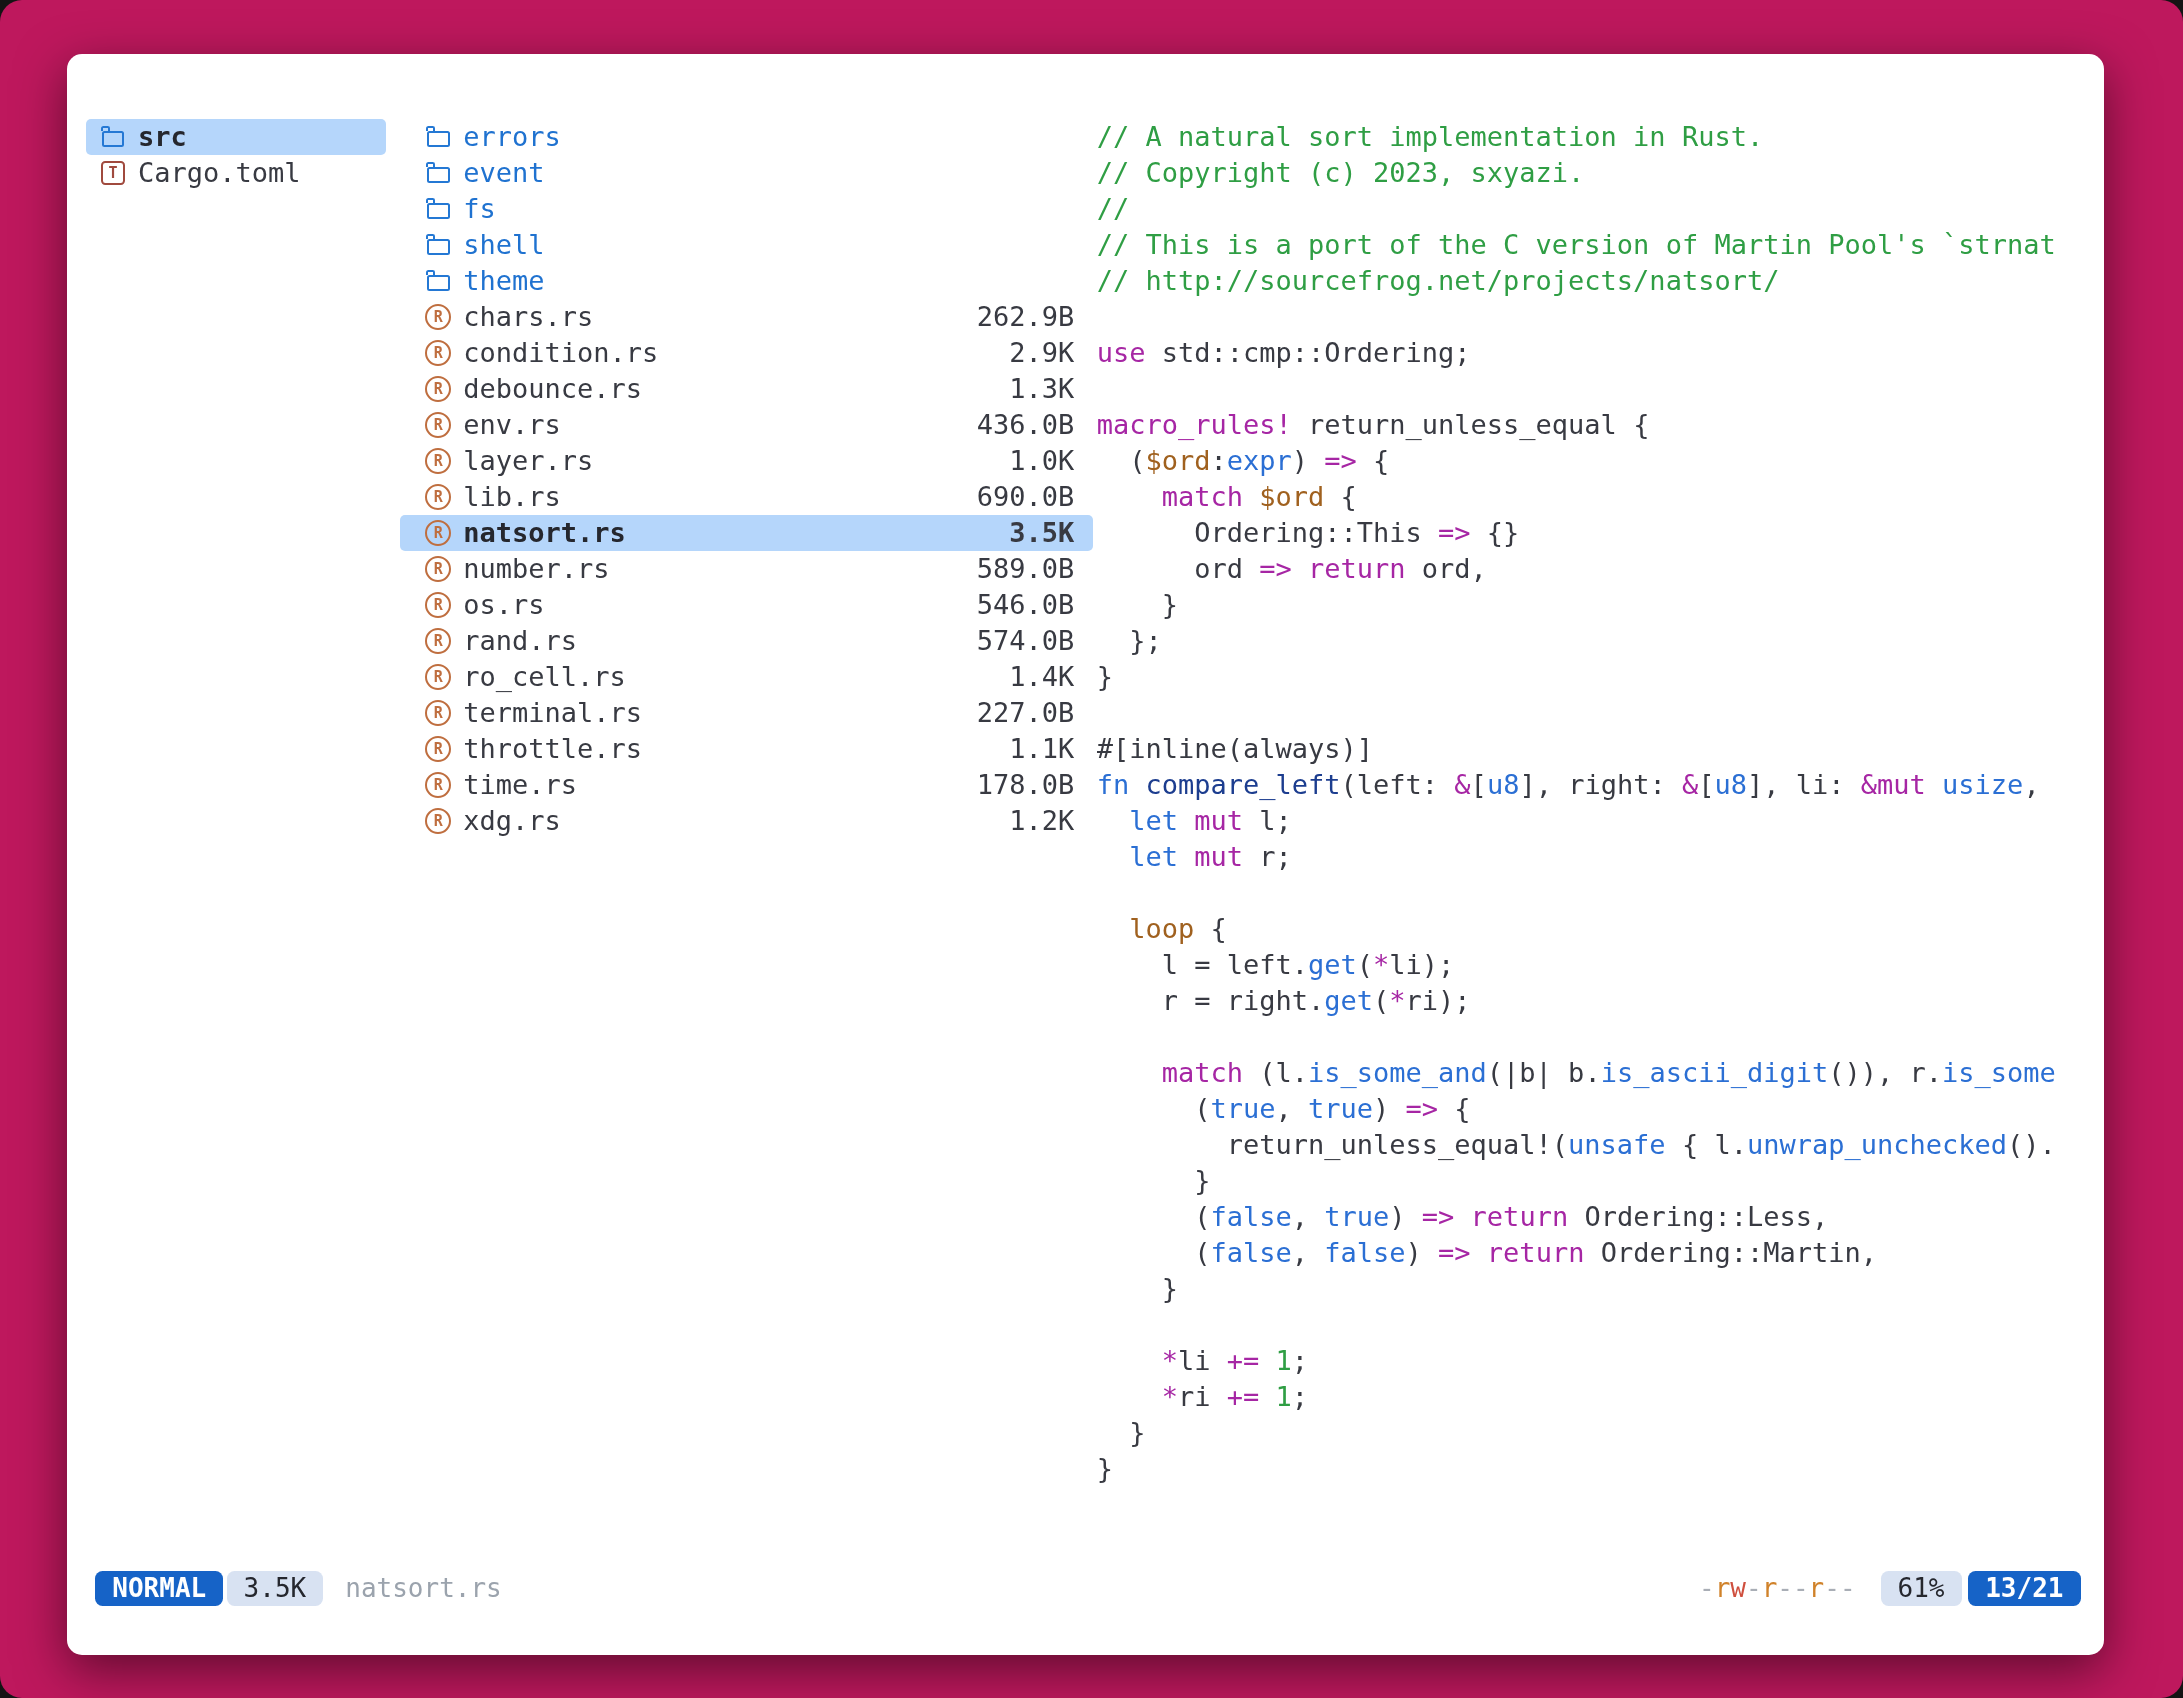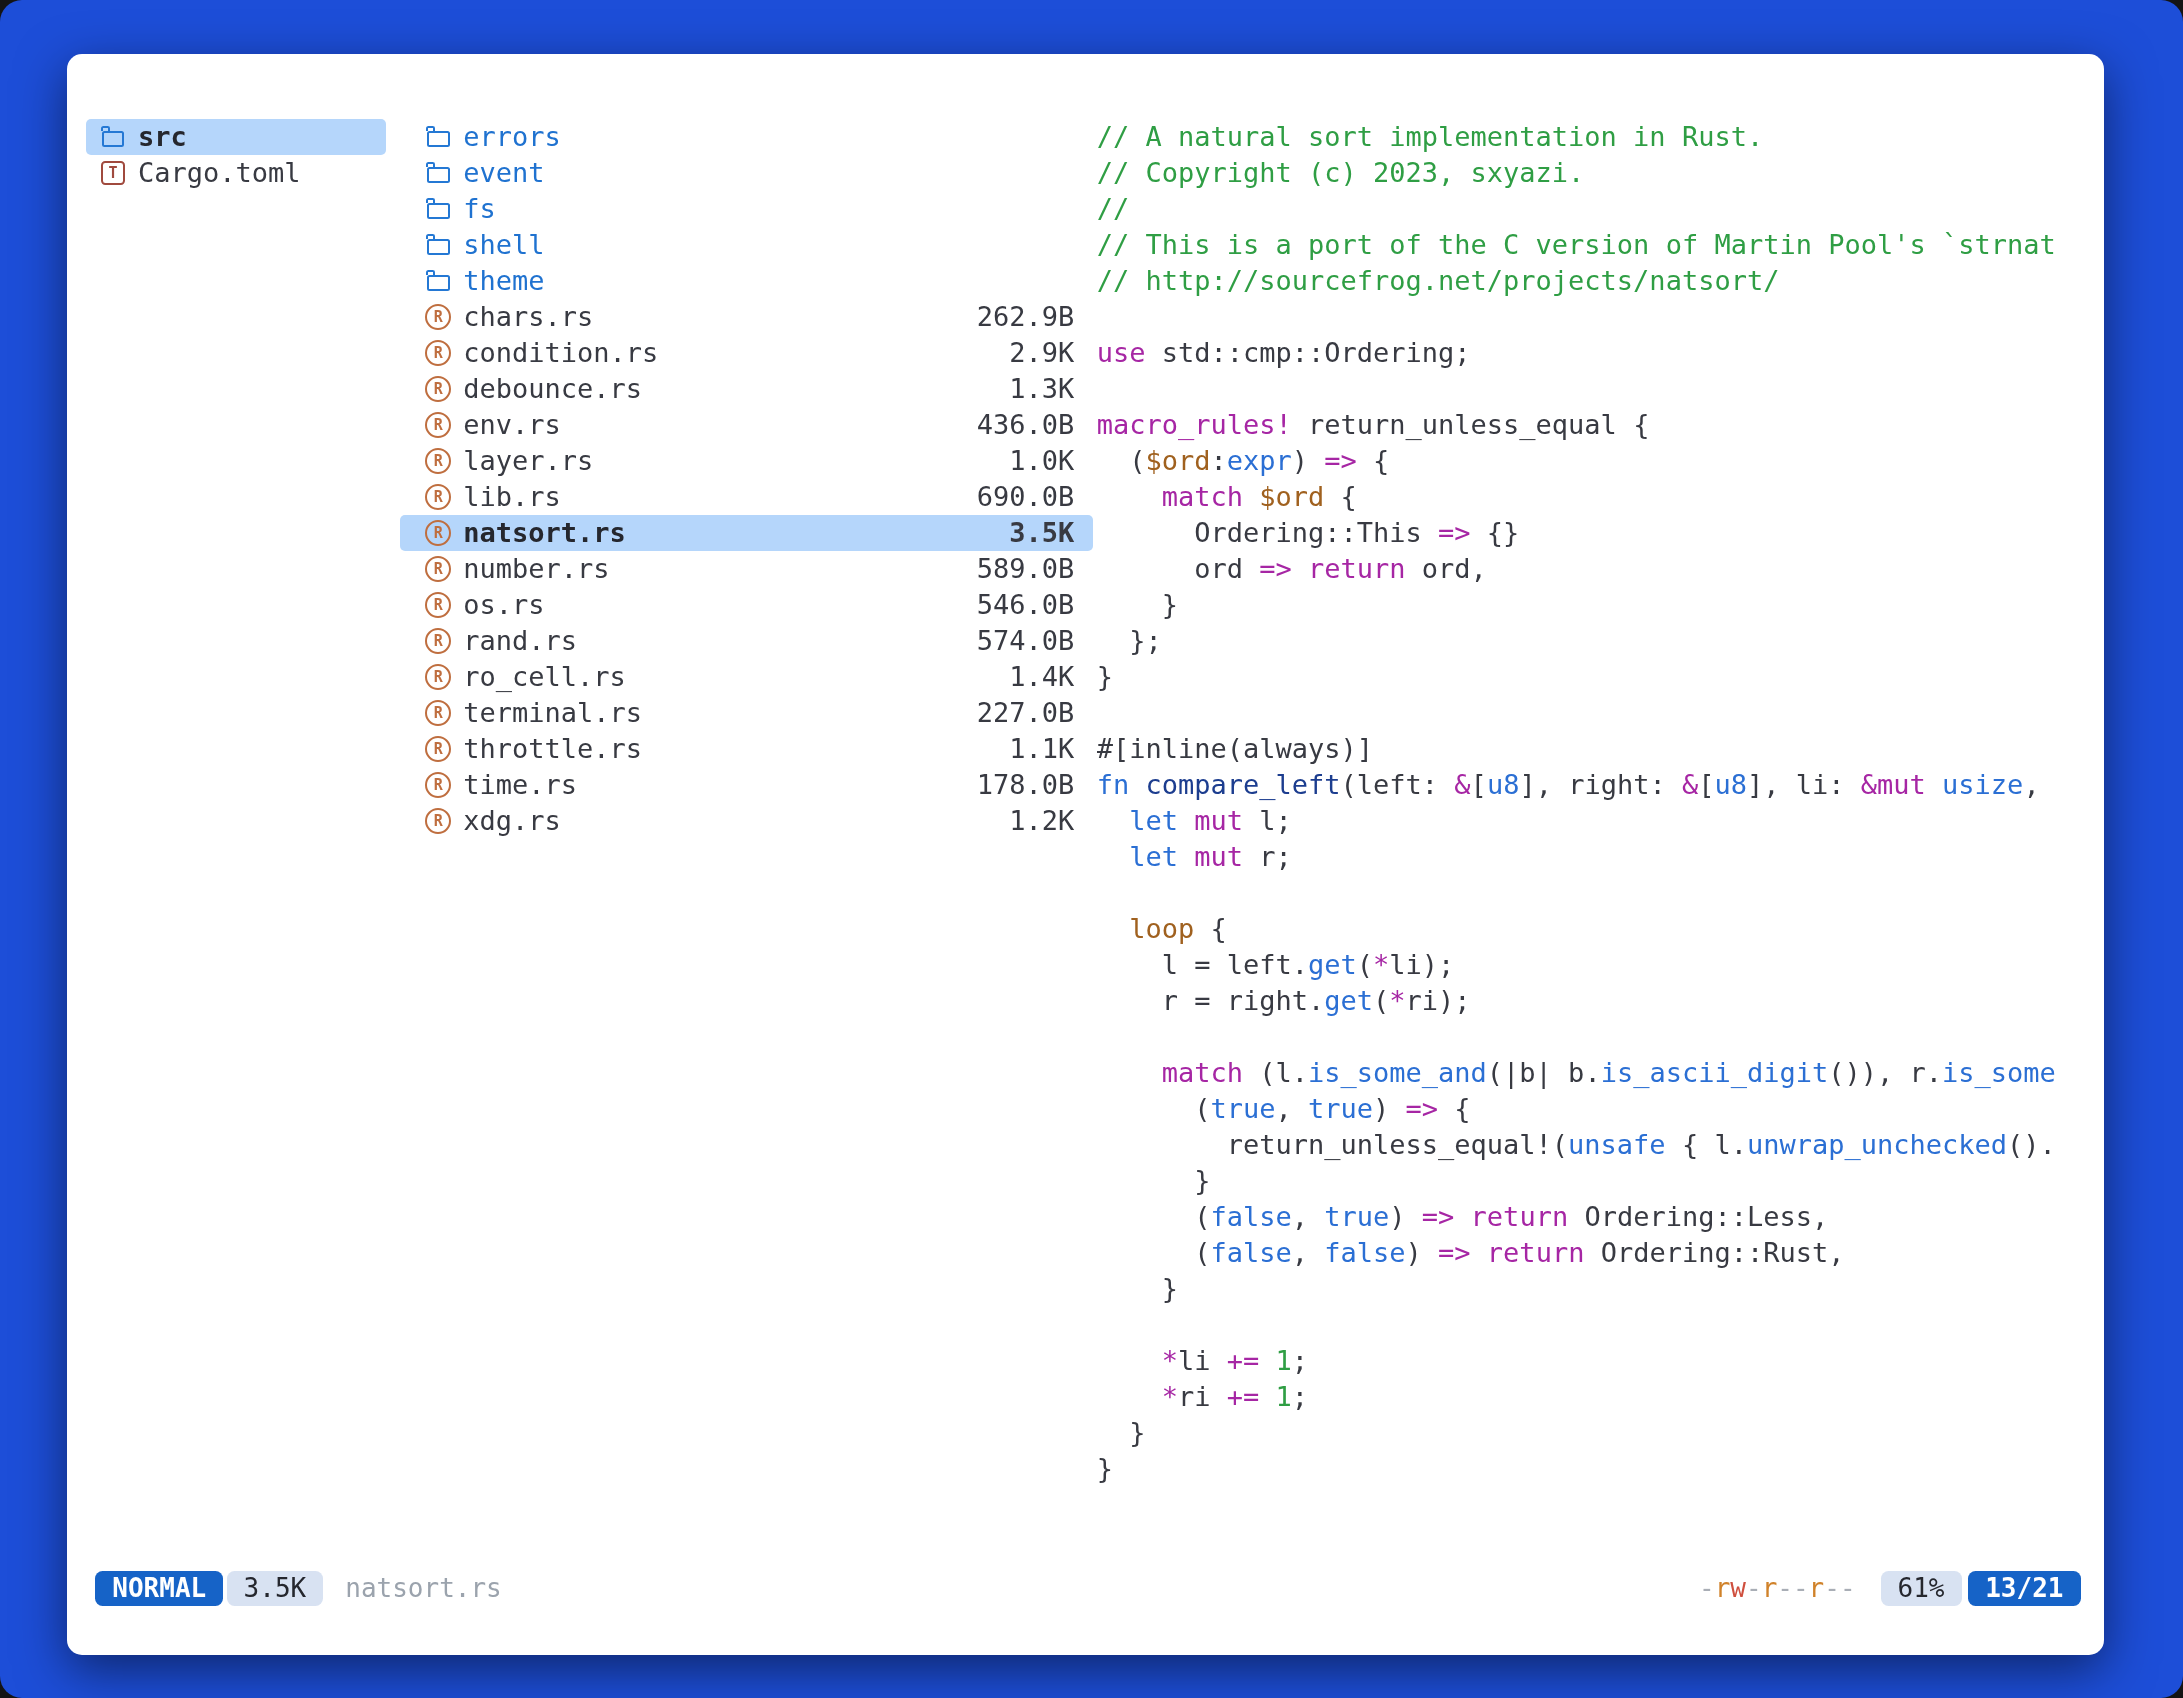--- a/index.html
+++ b/index.html
@@ -1,17 +1,17 @@
 <!DOCTYPE html>
 <html style="font-size:13.4px"><head>
 <meta charset="utf-8">
 <style>
   html,body{margin:0;padding:0;background:#141414;}
   body{width:2183px;height:1698px;position:relative;font-family:"DejaVu Sans Mono",monospace;-webkit-font-smoothing:antialiased;}
-  .desktop{position:absolute;inset:0;background:#1d4ed8;border-radius:22px;}
+  .desktop{position:absolute;inset:0;background:#be185d;border-radius:22px;}
   .window{position:absolute;left:67px;top:54px;width:2037px;height:1601px;background:#ffffff;border-radius:15px;
           box-shadow:0 15px 50px rgba(0,0,0,0.5);overflow:hidden;}
   .panes{position:absolute;left:19.3px;right:6.7px;top:65px;bottom:143px;display:flex;overflow:hidden;
          font-size:27px;line-height:36px;color:#383a42;}
   .pane{overflow:hidden;}
   .pane-parent{width:300px;flex:none;}
   .pane-current{width:693px;flex:none;margin-left:13.4px;}
   .pane-preview{flex:1;margin-left:4px;}
   .frow{height:36px;display:flex;align-items:center;border-radius:5px;padding:0 11.7px 0 11.7px;}
   .pane-current .frow{padding:0 18.5px 0 23.5px;}
@@ -233,21 +233,21 @@
           <div class="code-line"></div>
           <div class="code-line"><span class="sc-t">  </span><span class="sc-o">loop</span><span class="sc-t"> {</span></div>
           <div class="code-line"><span class="sc-t">    l = left.</span><span class="sc-b">get</span><span class="sc-t">(</span><span class="sc-k">*</span><span class="sc-t">li);</span></div>
           <div class="code-line"><span class="sc-t">    r = right.</span><span class="sc-b">get</span><span class="sc-t">(</span><span class="sc-k">*</span><span class="sc-t">ri);</span></div>
           <div class="code-line"></div>
           <div class="code-line"><span class="sc-t">    </span><span class="sc-k">match</span><span class="sc-t"> (l.</span><span class="sc-b">is_some_and</span><span class="sc-t">(|b| b.</span><span class="sc-b">is_ascii_digit</span><span class="sc-t">()), r.</span><span class="sc-b">is_some</span></div>
           <div class="code-line"><span class="sc-t">      (</span><span class="sc-b">true</span><span class="sc-t">, </span><span class="sc-b">true</span><span class="sc-t">) </span><span class="sc-k">=&gt;</span><span class="sc-t"> {</span></div>
           <div class="code-line"><span class="sc-t">        return_unless_equal!(</span><span class="sc-b">unsafe</span><span class="sc-t"> { l.</span><span class="sc-b">unwrap_unchecked</span><span class="sc-t">().</span></div>
           <div class="code-line"><span class="sc-t">      }</span></div>
           <div class="code-line"><span class="sc-t">      (</span><span class="sc-b">false</span><span class="sc-t">, </span><span class="sc-b">true</span><span class="sc-t">) </span><span class="sc-k">=&gt;</span><span class="sc-t"> </span><span class="sc-k">return</span><span class="sc-t"> Ordering::Less,</span></div>
-          <div class="code-line"><span class="sc-t">      (</span><span class="sc-b">false</span><span class="sc-t">, </span><span class="sc-b">false</span><span class="sc-t">) </span><span class="sc-k">=&gt;</span><span class="sc-t"> </span><span class="sc-k">return</span><span class="sc-t"> Ordering::Rust,</span></div>
+          <div class="code-line"><span class="sc-t">      (</span><span class="sc-b">false</span><span class="sc-t">, </span><span class="sc-b">false</span><span class="sc-t">) </span><span class="sc-k">=&gt;</span><span class="sc-t"> </span><span class="sc-k">return</span><span class="sc-t"> Ordering::Martin,</span></div>
           <div class="code-line"><span class="sc-t">    }</span></div>
           <div class="code-line"></div>
           <div class="code-line"><span class="sc-t">    </span><span class="sc-k">*</span><span class="sc-t">li </span><span class="sc-k">+=</span><span class="sc-t"> </span><span class="sc-g">1</span><span class="sc-t">;</span></div>
           <div class="code-line"><span class="sc-t">    </span><span class="sc-k">*</span><span class="sc-t">ri </span><span class="sc-k">+=</span><span class="sc-t"> </span><span class="sc-g">1</span><span class="sc-t">;</span></div>
           <div class="code-line"><span class="sc-t">  }</span></div>
           <div class="code-line"><span class="sc-t">}</span></div>
         </div>
     </div>
     <div class="statusbar">
       <span class="chip chip-mode">NORMAL</span>

